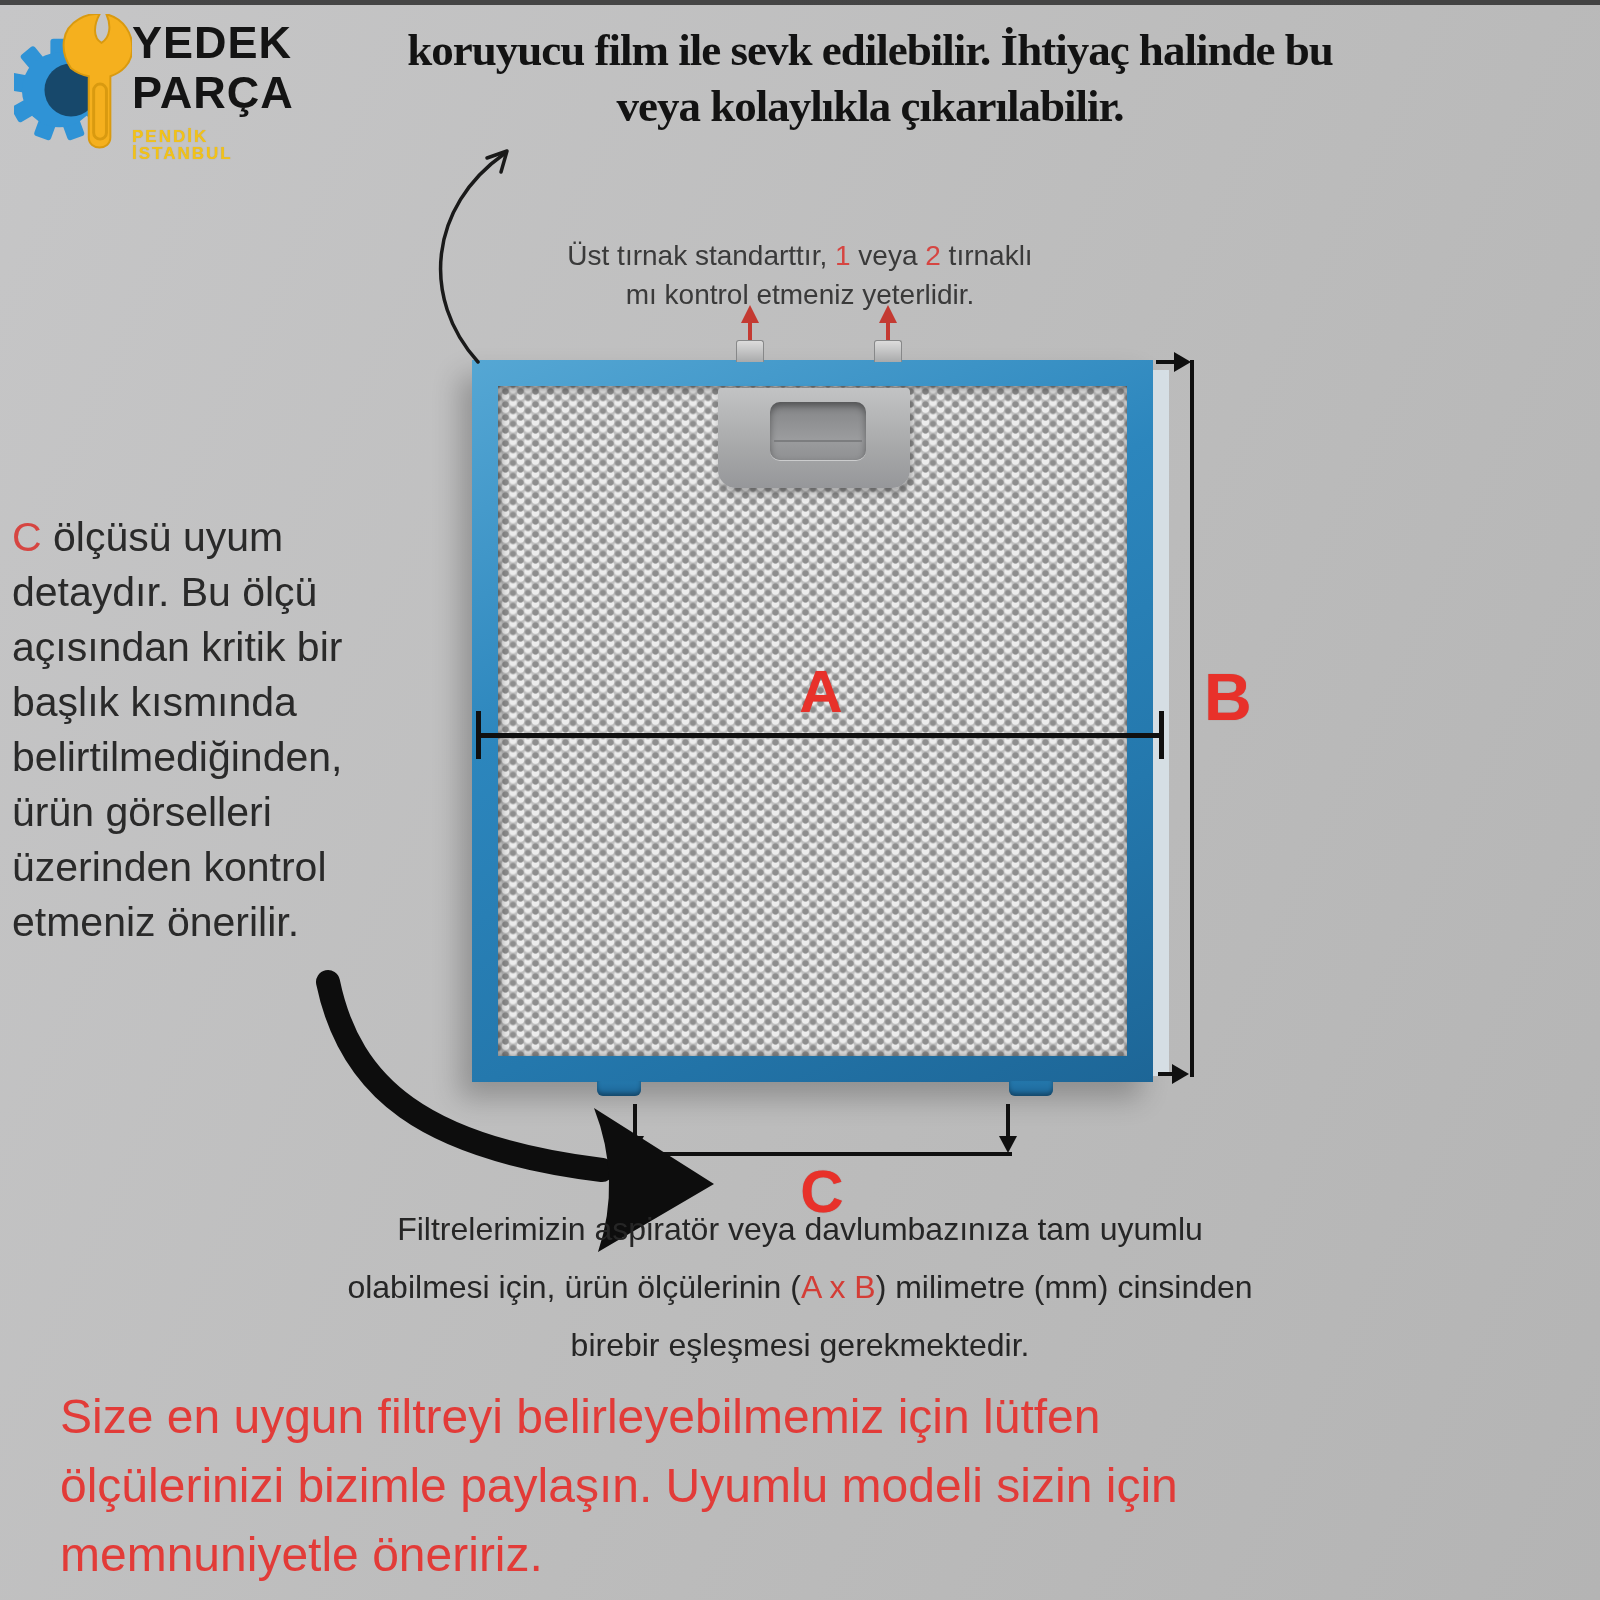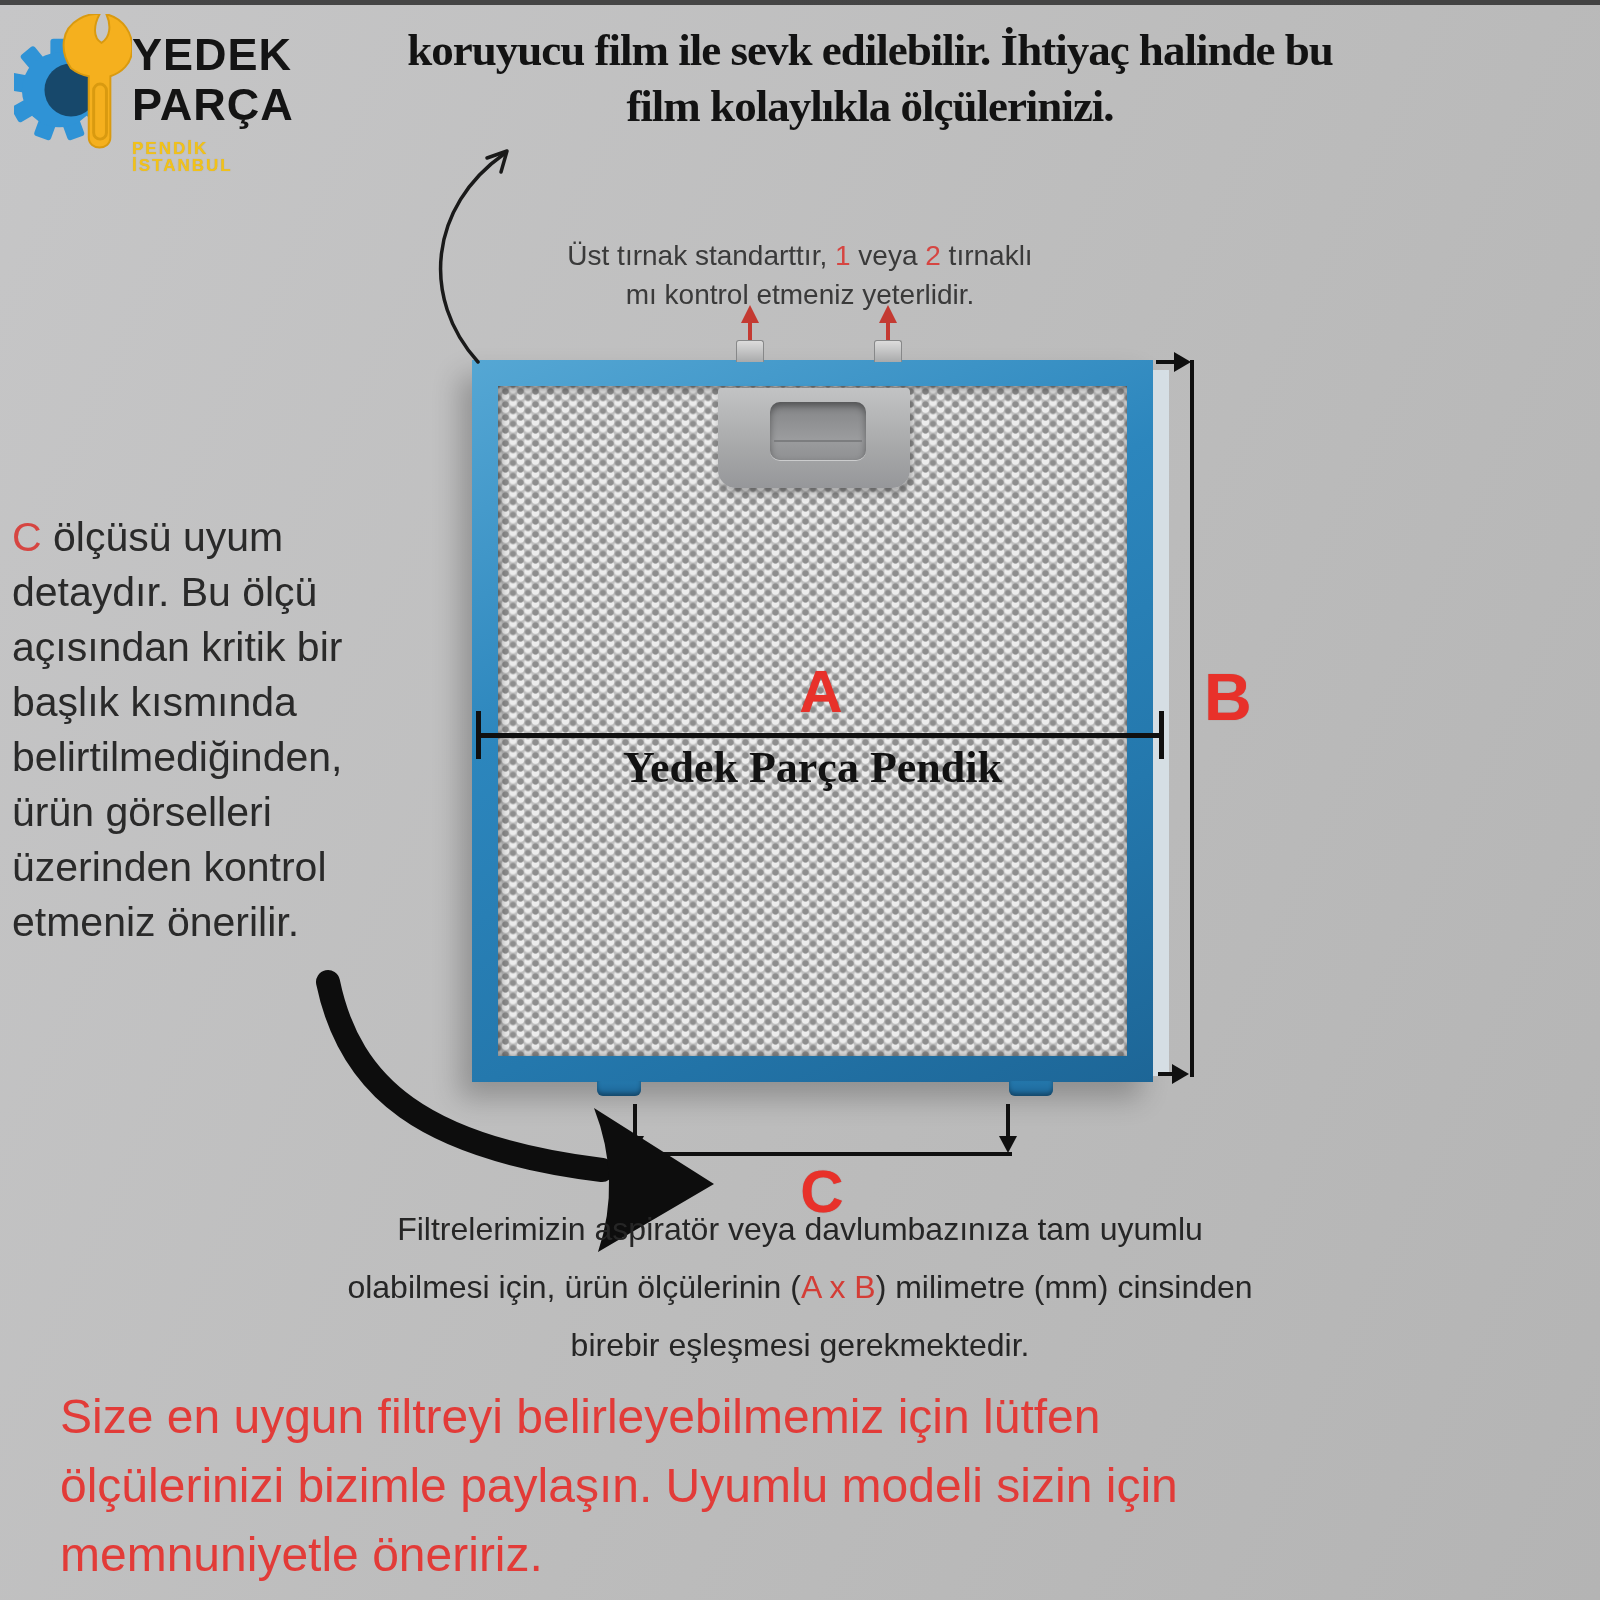--- a/index.html
+++ b/index.html
@@ -6,21 +6,21 @@
   body{font-family:"Liberation Sans",sans-serif;}
   .canvas{
     position:relative;width:1600px;height:1600px;overflow:hidden;
     background:linear-gradient(115deg,#c6c6c7 0%,#bcbcbc 55%,#b4b4b4 100%);
   }
   .top-edge{position:absolute;top:0;left:0;width:100%;height:5px;background:#262626;opacity:.8;}
 
   
   .logo{position:absolute;left:14px;top:10px;width:300px;height:150px;}
   .logo svg{position:absolute;left:0;top:4px;}
-  .logo-text{position:absolute;left:118px;top:20px;line-height:1;}
+  .logo-text{position:absolute;left:118px;top:8px;line-height:1;}
   .logo-line{font-weight:bold;font-size:45px;letter-spacing:1px;color:#141414;line-height:50px;}
   .logo-sub{font-weight:bold;font-size:17px;letter-spacing:2px;color:#f2c218;margin-top:10px;
             text-shadow:0 0 1px rgba(120,90,0,.35);}
 
   
   .top-note{
     position:absolute;left:360px;top:22px;width:1020px;text-align:center;
     font-family:"Liberation Serif",serif;font-weight:bold;font-size:45px;line-height:56px;
     color:#131313;letter-spacing:-1px;
   }
@@ -144,21 +144,21 @@
     </svg>
     <div class="logo-text">
       <div class="logo-line">YEDEK</div>
       <div class="logo-line">PARÇA</div>
       <div class="logo-sub">PENDİK İSTANBUL</div>
     </div>
   </div>
 
   <div class="top-note">
     <div>koruyucu film ile sevk edilebilir. İhtiyaç halinde bu</div>
-    <div>film kolaylıkla ölçülerinizi.</div>
+    <div>veya kolaylıkla çıkarılabilir.</div>
   </div>
 
   <div class="tab-note">
     <div><span>Üst tırnak standarttır, </span><span class="red-inline">1</span><span> veya </span><span class="red-inline">2</span><span> tırnaklı</span></div>
     <div>mı kontrol etmeniz yeterlidir.</div>
   </div>
 
   <div class="red-arrow-line" style="left:748px;top:322px;height:36px;"></div>
   <div class="arrowhead ah-up-red" style="left:741px;top:305px;"></div>
   <div class="red-arrow-line" style="left:886px;top:322px;height:36px;"></div>
@@ -178,21 +178,20 @@
   <div class="filter">
     <div class="film-strip"></div>
     <div class="mesh"></div>
     <div class="tab-top t1"></div>
     <div class="tab-top t2"></div>
     <div class="handle">
       <div class="handle-recess"></div>
     </div>
     <div class="tab-bottom b1"></div>
     <div class="tab-bottom b2"></div>
-    <div class="watermark">Yedek Parça Pendik</div>
   </div>
 
   <div class="dim" style="left:478px;top:733px;width:686px;height:5px;"></div>
   <div class="dim" style="left:476px;top:711px;width:5px;height:48px;"></div>
   <div class="dim" style="left:1159px;top:711px;width:5px;height:48px;"></div>
   <div class="dim-label" style="left:791px;top:662px;width:60px;text-align:center;font-size:60px;">A</div>
 
   <div class="dim" style="left:1156px;top:360px;width:22px;height:4px;"></div>
   <div class="arrowhead ah-right" style="left:1174px;top:352px;"></div>
   <div class="dim" style="left:1158px;top:1072px;width:18px;height:4px;"></div>

